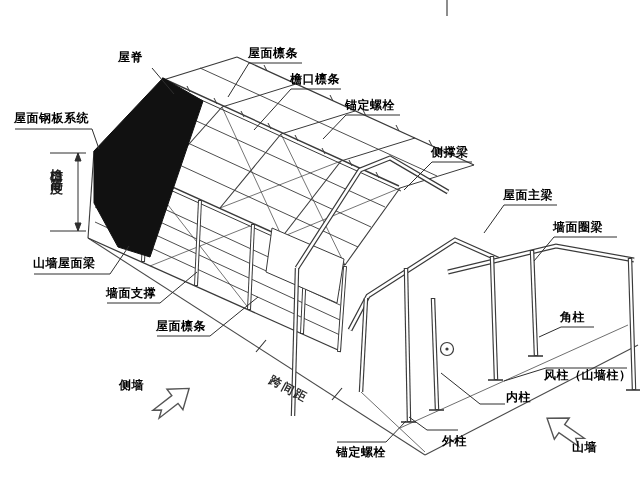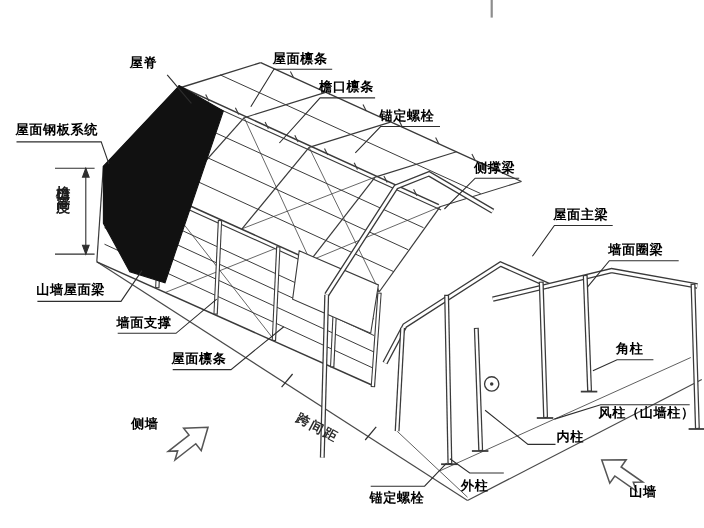--- a/index.html
+++ b/index.html
@@ -207,21 +207,21 @@
   <div class="lbl" style="left:118px;top:50px">屋脊</div>
   <div class="lbl" style="left:248px;top:46px">屋面檩条</div>
   <div class="lbl" style="left:290px;top:72px">檐口檩条</div>
   <div class="lbl" style="left:345px;top:98px">锚定螺栓</div>
   <div class="lbl" style="left:431px;top:145px">侧撑梁</div>
   <div class="lbl" style="left:503px;top:188px">屋面主梁</div>
   <div class="lbl" style="left:553px;top:220px">墙面圈梁</div>
   <div class="lbl" style="left:560px;top:310px">角柱</div>
   <div class="lbl" style="left:544px;top:368px">风柱（山墙柱）</div>
   <div class="lbl" style="left:506px;top:390px">内柱</div>
-  <div class="lbl" style="left:419px;top:434px">外柱</div>
+  <div class="lbl" style="left:442px;top:434px">外柱</div>
   <div class="lbl" style="left:336px;top:445px">锚定螺栓</div>
   <div class="lbl" style="left:156px;top:319px">屋面檩条</div>
   <div class="lbl" style="left:106px;top:286px">墙面支撑</div>
   <div class="lbl" style="left:33px;top:256px">山墙屋面梁</div>
   <div class="lbl" style="left:14px;top:111px">屋面钢板系统</div>
   <div class="lbl" style="left:119px;top:378px">侧墙</div>
   <div class="lbl" style="left:572px;top:440px">山墙</div>
   <div class="lbl-rot" style="left:274px;top:372px">跨间距</div>
   <div class="lbl-v" style="left:50px;top:158px;height:76px">檐口高度</div>
 

